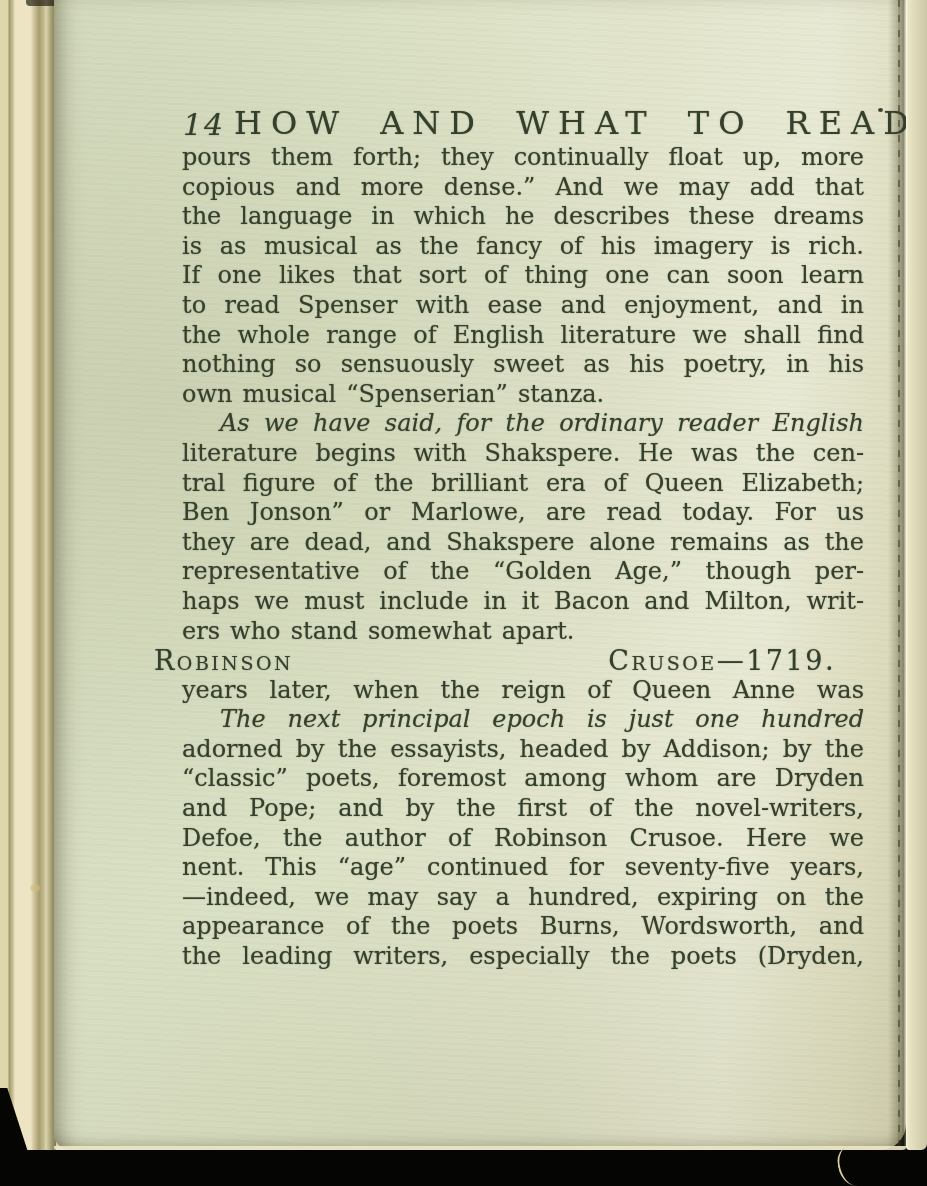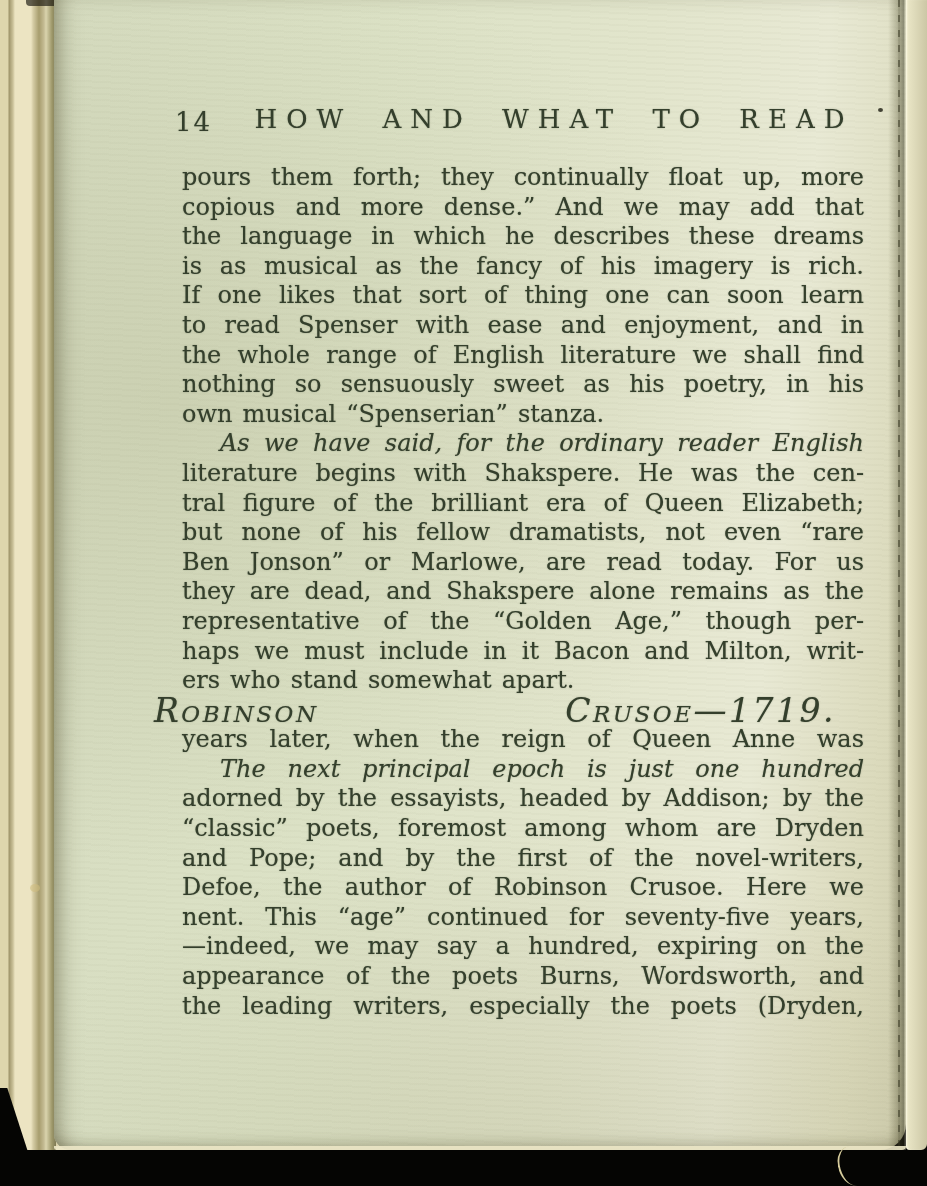--- a/index.html
+++ b/index.html
@@ -98,40 +98,40 @@
     background:#26261a;border-radius:50%;opacity:.85;
   }
   .fleck{
     position:absolute;left:30px;top:884px;width:10px;height:8px;
     background:#cfbd7e;border-radius:50%;opacity:.6;
   }
 
   
   .ink{color:#343f2c;text-shadow:0 0 1.2px rgba(52,63,44,.55);}
   .page-number{
-    position:absolute;left:121px;top:107px;font-size:26px;letter-spacing:2px;
+    position:absolute;left:129px;top:107px;font-size:30px;letter-spacing:2px;font-style:italic;
   }
   .running-header{
     position:absolute;left:180px;top:104px;width:640px;
-    font-size:26px;text-align:center;letter-spacing:9px;word-spacing:13px;
+    font-size:32px;text-align:center;letter-spacing:9px;word-spacing:13px;
     white-space:nowrap;
   }
   .body-text{
     position:absolute;left:128px;top:143px;width:682px;
-    font-size:24px;line-height:29.6px;word-spacing:2.5px;margin-top:20px;
+    font-size:24px;line-height:29.6px;word-spacing:2.5px;
   }
   .text-line{
     text-align:justify;text-align-last:justify;height:29.6px;overflow:visible;
     white-space:normal;
   }
   .text-line.flush{text-align-last:left;}
   .text-line.indent{text-indent:38px;font-style:italic;}
   .section-heading{
     height:29.6px;text-align:center;font-variant-caps:small-caps;
-    letter-spacing:2.5px;font-size:33px;transform:translateX(-28px);font-style:italic;
+    letter-spacing:2.5px;font-size:27px;transform:translateX(-28px);
   }
 </style>
 </head>
 <body>
 
 <div id="scene">
 
   <div class="left-edges"></div>
   <div class="top-sliver"></div>
   <div class="under-sliver"></div>
@@ -151,21 +151,20 @@
         <div class="text-line">the language in which he describes these dreams</div>
         <div class="text-line">is as musical as the fancy of his imagery is rich.</div>
         <div class="text-line">If one likes that sort of thing one can soon learn</div>
         <div class="text-line">to read Spenser with ease and enjoyment, and in</div>
         <div class="text-line">the whole range of English literature we shall find</div>
         <div class="text-line">nothing so sensuously sweet as his poetry, in his</div>
         <div class="text-line flush">own musical “Spenserian” stanza.</div>
         <div class="text-line indent">As we have said, for the ordinary reader English</div>
         <div class="text-line">literature begins with Shakspere.  He was the cen-</div>
         <div class="text-line">tral figure of the brilliant era of Queen Elizabeth;</div>
-        <div class="text-line">but none of his fellow dramatists, not even “rare</div>
         <div class="text-line">Ben Jonson” or Marlowe, are read today.  For us</div>
         <div class="text-line">they are dead, and Shakspere alone remains as the</div>
         <div class="text-line">representative of the “Golden Age,” though per-</div>
         <div class="text-line">haps we must include in it Bacon and Milton, writ-</div>
         <div class="text-line flush">ers who stand somewhat apart.</div>
         <div class="text-line section-heading">Robinson Crusoe—1719.</div>
         <div class="text-line">years later, when the reign of Queen Anne was</div>
         <div class="text-line indent">The next principal epoch is just one hundred</div>
         <div class="text-line">adorned by the essayists, headed by Addison; by the</div>
         <div class="text-line">“classic” poets, foremost among whom are Dryden</div>

